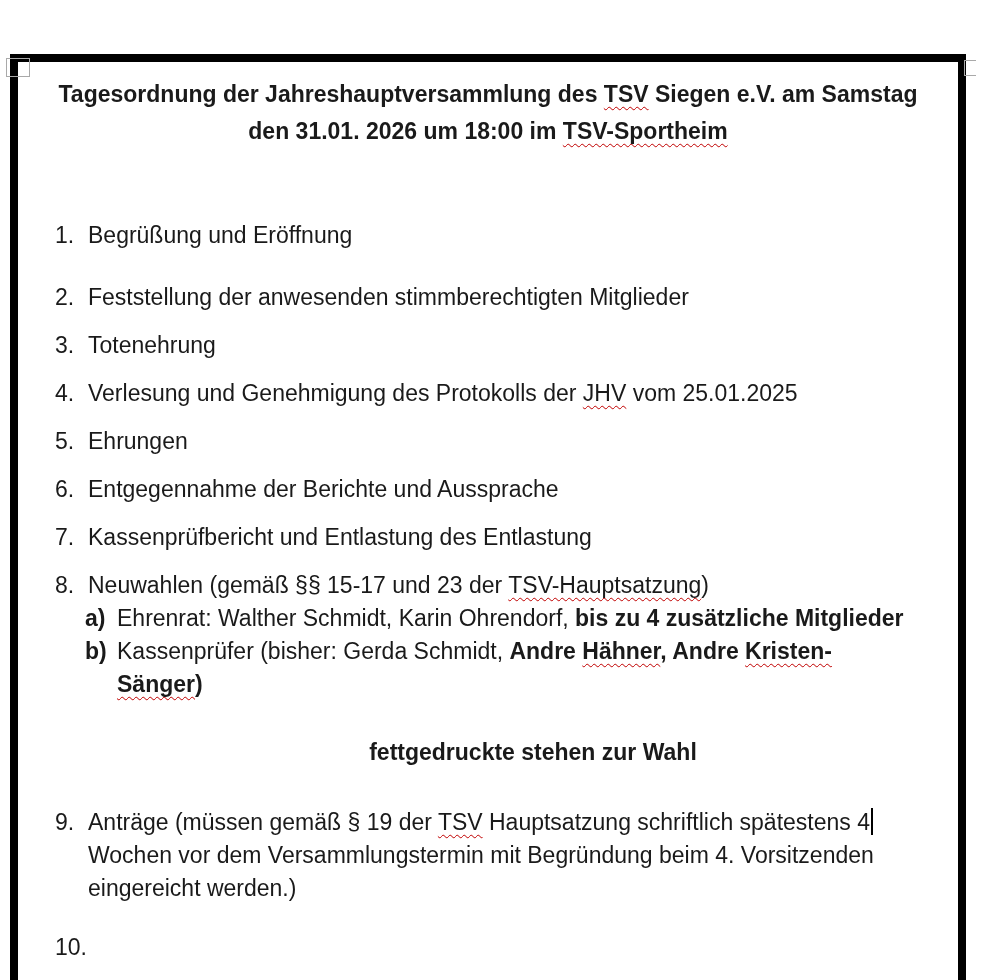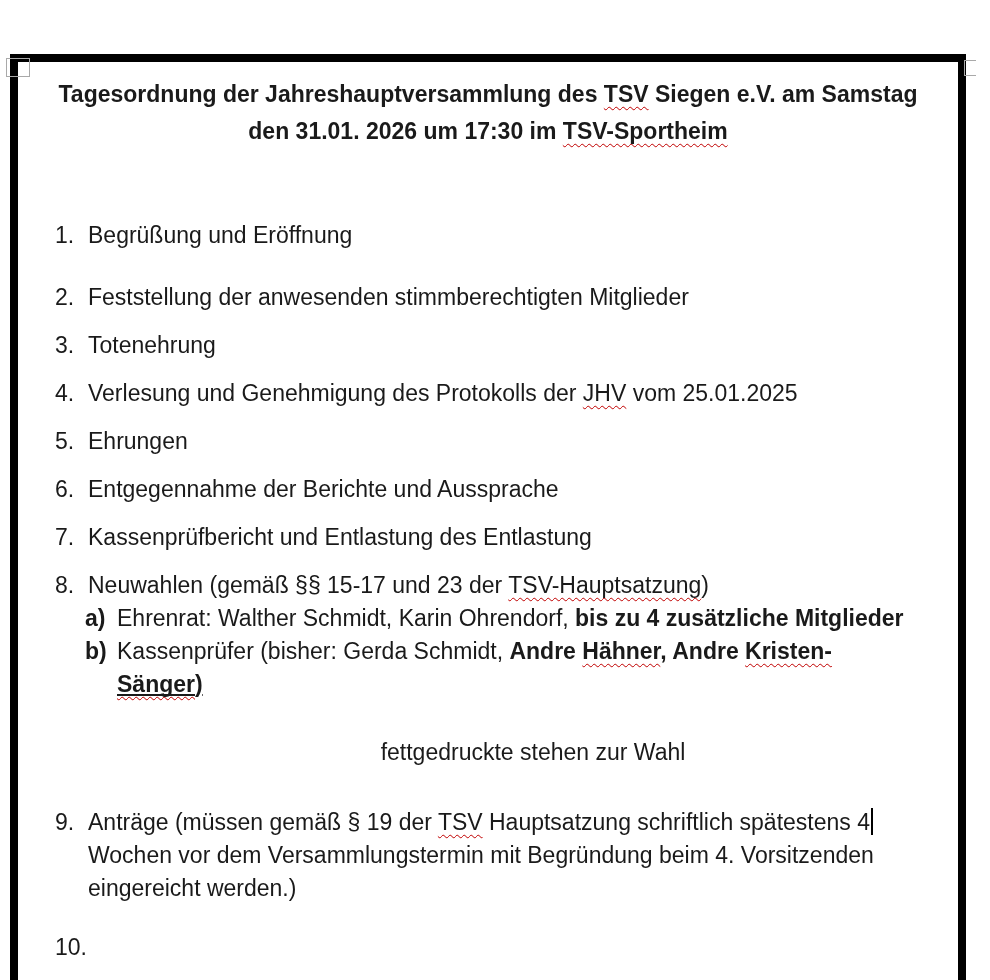--- a/index.html
+++ b/index.html
@@ -35,23 +35,23 @@
   .list { margin-top:69px; font-size:23px; }
   .row { display:flex; line-height:33px; white-space:nowrap; margin:0 0 15px 0; }
   .row.first { margin-bottom:29px; }
   .num { flex:0 0 33px; margin-left:19px; }
   .num.wide { flex:0 0 85px; }
   .txt { flex:1 1 auto; min-width:0; }
   .block8 { margin-bottom:0; display:block; }
   .mainline8 { display:flex; line-height:33px; white-space:nowrap; }
   .subrow { display:flex; line-height:33px; white-space:nowrap; margin-left:49px; }
   .submark { flex:0 0 32px; font-weight:700; }
-  .subcont { line-height:33px; white-space:nowrap; margin-left:81px;text-decoration:underline; }
+  .subcont { line-height:33px; white-space:nowrap; margin-left:81px; }
   .centerline {
-    font-weight:400; font-size:23px; line-height:33px; text-align:center;
+    font-weight:700; font-size:23px; line-height:33px; text-align:center;
     margin-top:35px; margin-left:90px; white-space:nowrap;
   }
   .row9 { margin-top:37px; margin-bottom:0; }
   .txt9 div { line-height:33px; white-space:nowrap; }
   .row10 { margin-top:26px; margin-bottom:0;align-items:center; }
   .caret {
     display:inline-block; width:2px; height:27px; background:#000000;
     vertical-align:-5px; margin-left:1px;
   }
 </style>
@@ -60,21 +60,21 @@
 
 <div class="page">
   <div class="frame"></div>
   <div class="handle tl"></div>
   <div class="handle tr"></div>
 
   <div class="content">
 
     <div class="title-line"><span>Tagesordnung der Jahreshauptversammlung des </span><span class="sp">TSV</span><span> Siegen e.V. am Samstag</span></div>
 
-    <div class="title-line"><span>den 31.01. 2026 um 17:30 im </span><span class="sp">TSV-Sportheim</span></div>
+    <div class="title-line"><span>den 31.01. 2026 um 18:00 im </span><span class="sp">TSV-Sportheim</span></div>
 
 
     <div class="list">
 
       <div class="row first">
         <span class="num">1.</span>
         <span class="txt">Begrüßung und Eröffnung</span>
       </div>
 
       <div class="row">

